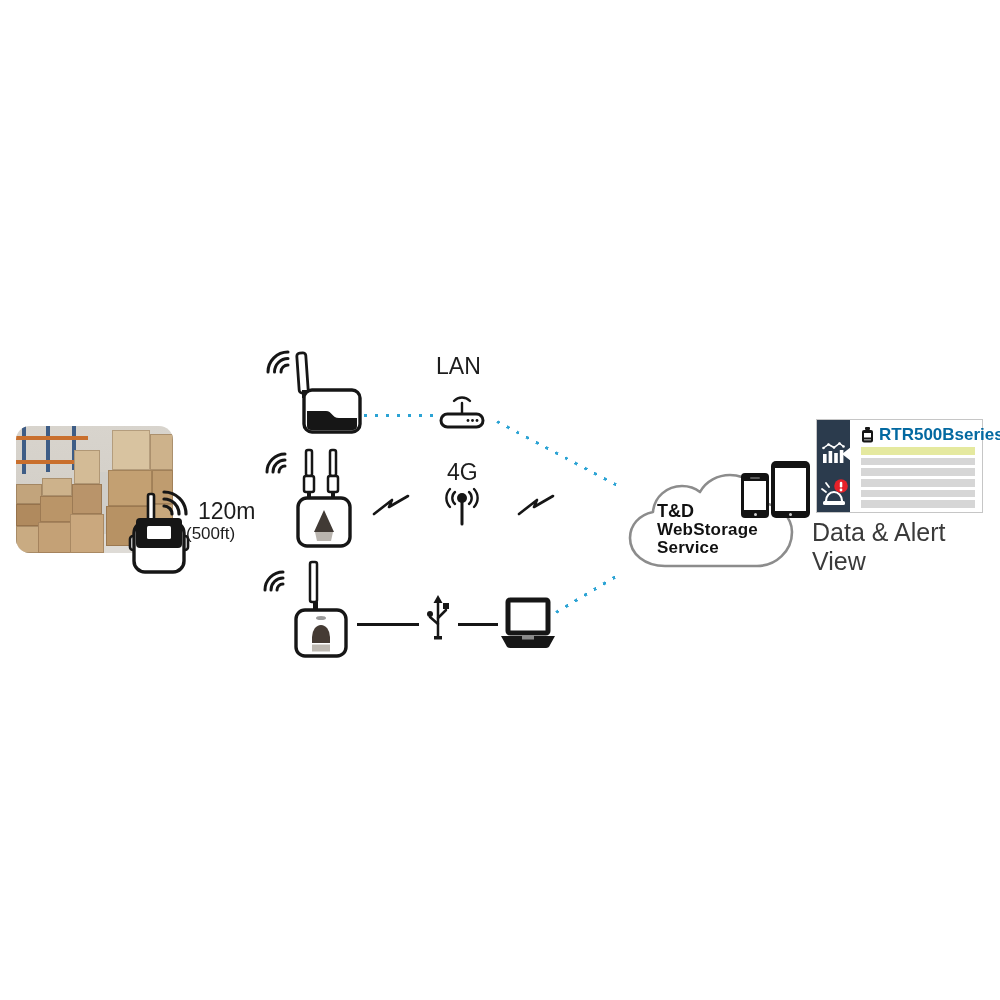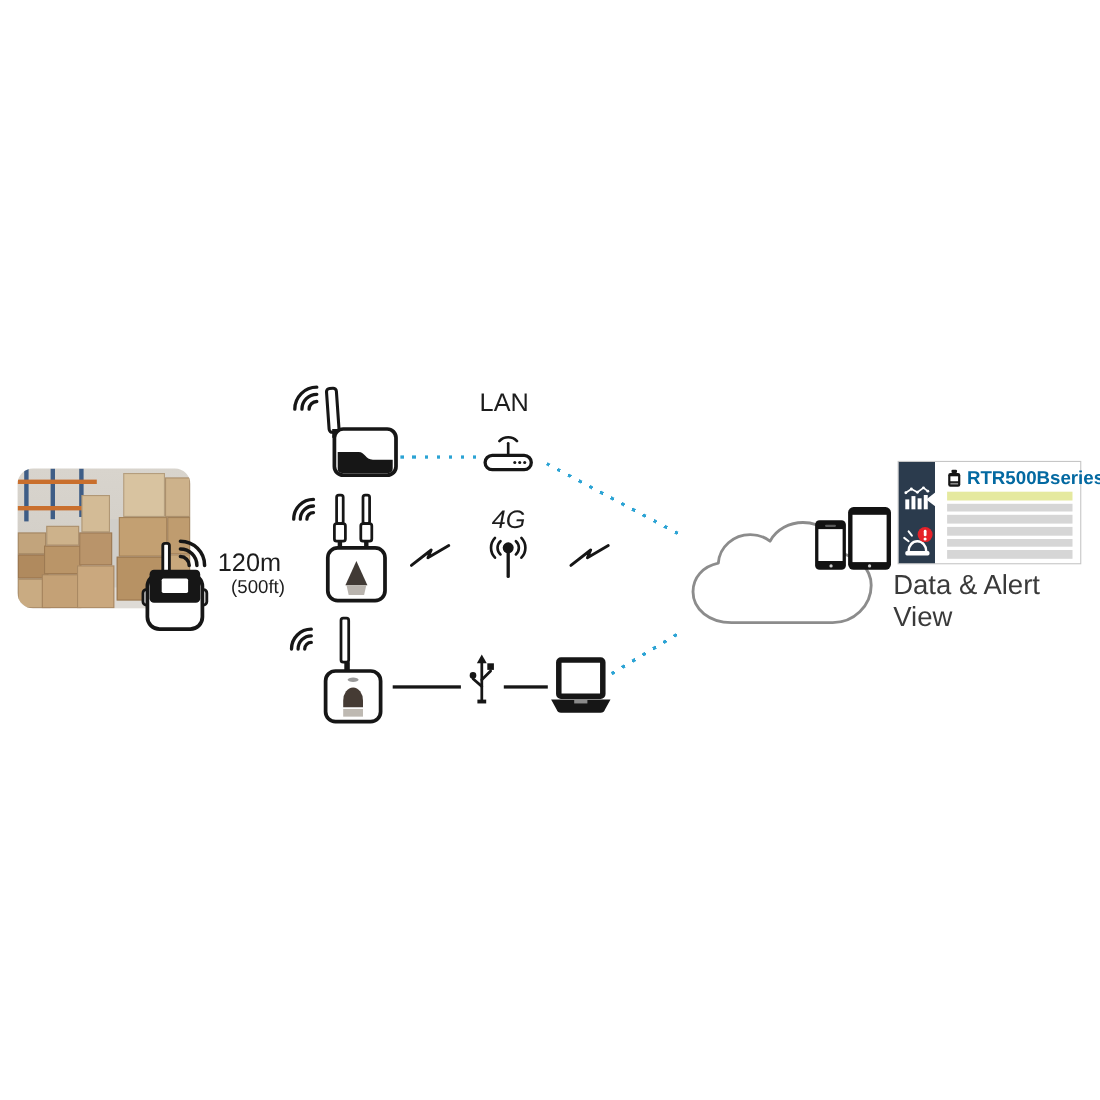--- a/index.html
+++ b/index.html
@@ -17,23 +17,23 @@
          background:linear-gradient(180deg,#d8d4cd 0%,#d2cec7 70%,#dedcd8 100%);}
   #photo .box{position:absolute;border:1px solid rgba(70,45,20,.25);}
   #photo .post{position:absolute;background:#3e5d86;}
   #photo .beam{position:absolute;background:#c96f2d;}
   #photo .floor{position:absolute;left:0;bottom:0;width:100%;height:20px;background:#dedbd6;}
   #photo .aisle{position:absolute;left:76px;top:46px;width:20px;height:62px;background:#d0cec9;}
 
   
   .label{color:#1d1d1d;}
   #range-main{left:198px;top:498px;font-size:23px;}
-  #range-sub{left:210px;top:524px;font-size:17px;text-align:center;}
+  #range-sub{left:186px;top:524px;font-size:17px;text-align:center;}
   #lan-label{left:436px;top:353px;font-size:23px;}
-  #cell-label{left:447px;top:459px;font-size:23px;font-style:italic;}
+  #cell-label{left:447px;top:459px;font-size:23px;}
 
   
   .dots{height:3px;background-image:repeating-linear-gradient(90deg,
         var(--dot-blue) 0,var(--dot-blue) 3px,transparent 3px,transparent 11px);}
   #dots-h1{left:364px;top:414px;width:72px;}
   #dots-d1{left:497px;top:420px;width:140px;transform:rotate(28deg);transform-origin:0 50%;}
   #dots-d2{left:556px;top:611px;width:76px;transform:rotate(-31deg);transform-origin:0 50%;}
   .solid{height:3px;background:var(--line-black);}
   #line1{left:357px;top:623px;width:62px;}
   #line2{left:458px;top:623px;width:40px;}
@@ -203,20 +203,25 @@
     <path d="M2,39 h54 l-5,9 q-1,3 -4,3 h-36 q-3,0 -4,-3 z" fill="#161616"></path>
     <rect x="23" y="39" width="12" height="3.5" fill="#8a8a8a"></rect>
   </svg>
   <div id="dots-d2" class="abs dots"></div>
 
   <svg id="cloud-svg" class="abs" width="172" height="94" viewBox="0 0 172 94">
     <path d="M40,90 C20,90 5,78 5,62 C5,49 14,39 28,36 C29,21 42,10 57,10
              C64,10 70,12 75,16 C81,5 93,-1 105,-1 C122,-1 136,11 138,27
              C154,29 167,41 167,56 C167,75 151,90 132,90 Z" fill="#ffffff" stroke="var(--cloud-outline)" stroke-width="2.6" stroke-linejoin="round"></path>
   </svg>
+  <div id="cloud-text" class="abs">
+    <div class="l1">T&amp;D</div>
+    <div class="l2">WebStorage</div>
+    <div class="l3">Service</div>
+  </div>
 
   <div id="phone" class="abs">
     <div class="speaker"></div>
       <div class="screen"></div>
       <div class="home"></div>
   </div>
   <div id="tablet" class="abs">
     <div class="screen"></div>
       <div class="home"></div>
   </div>

